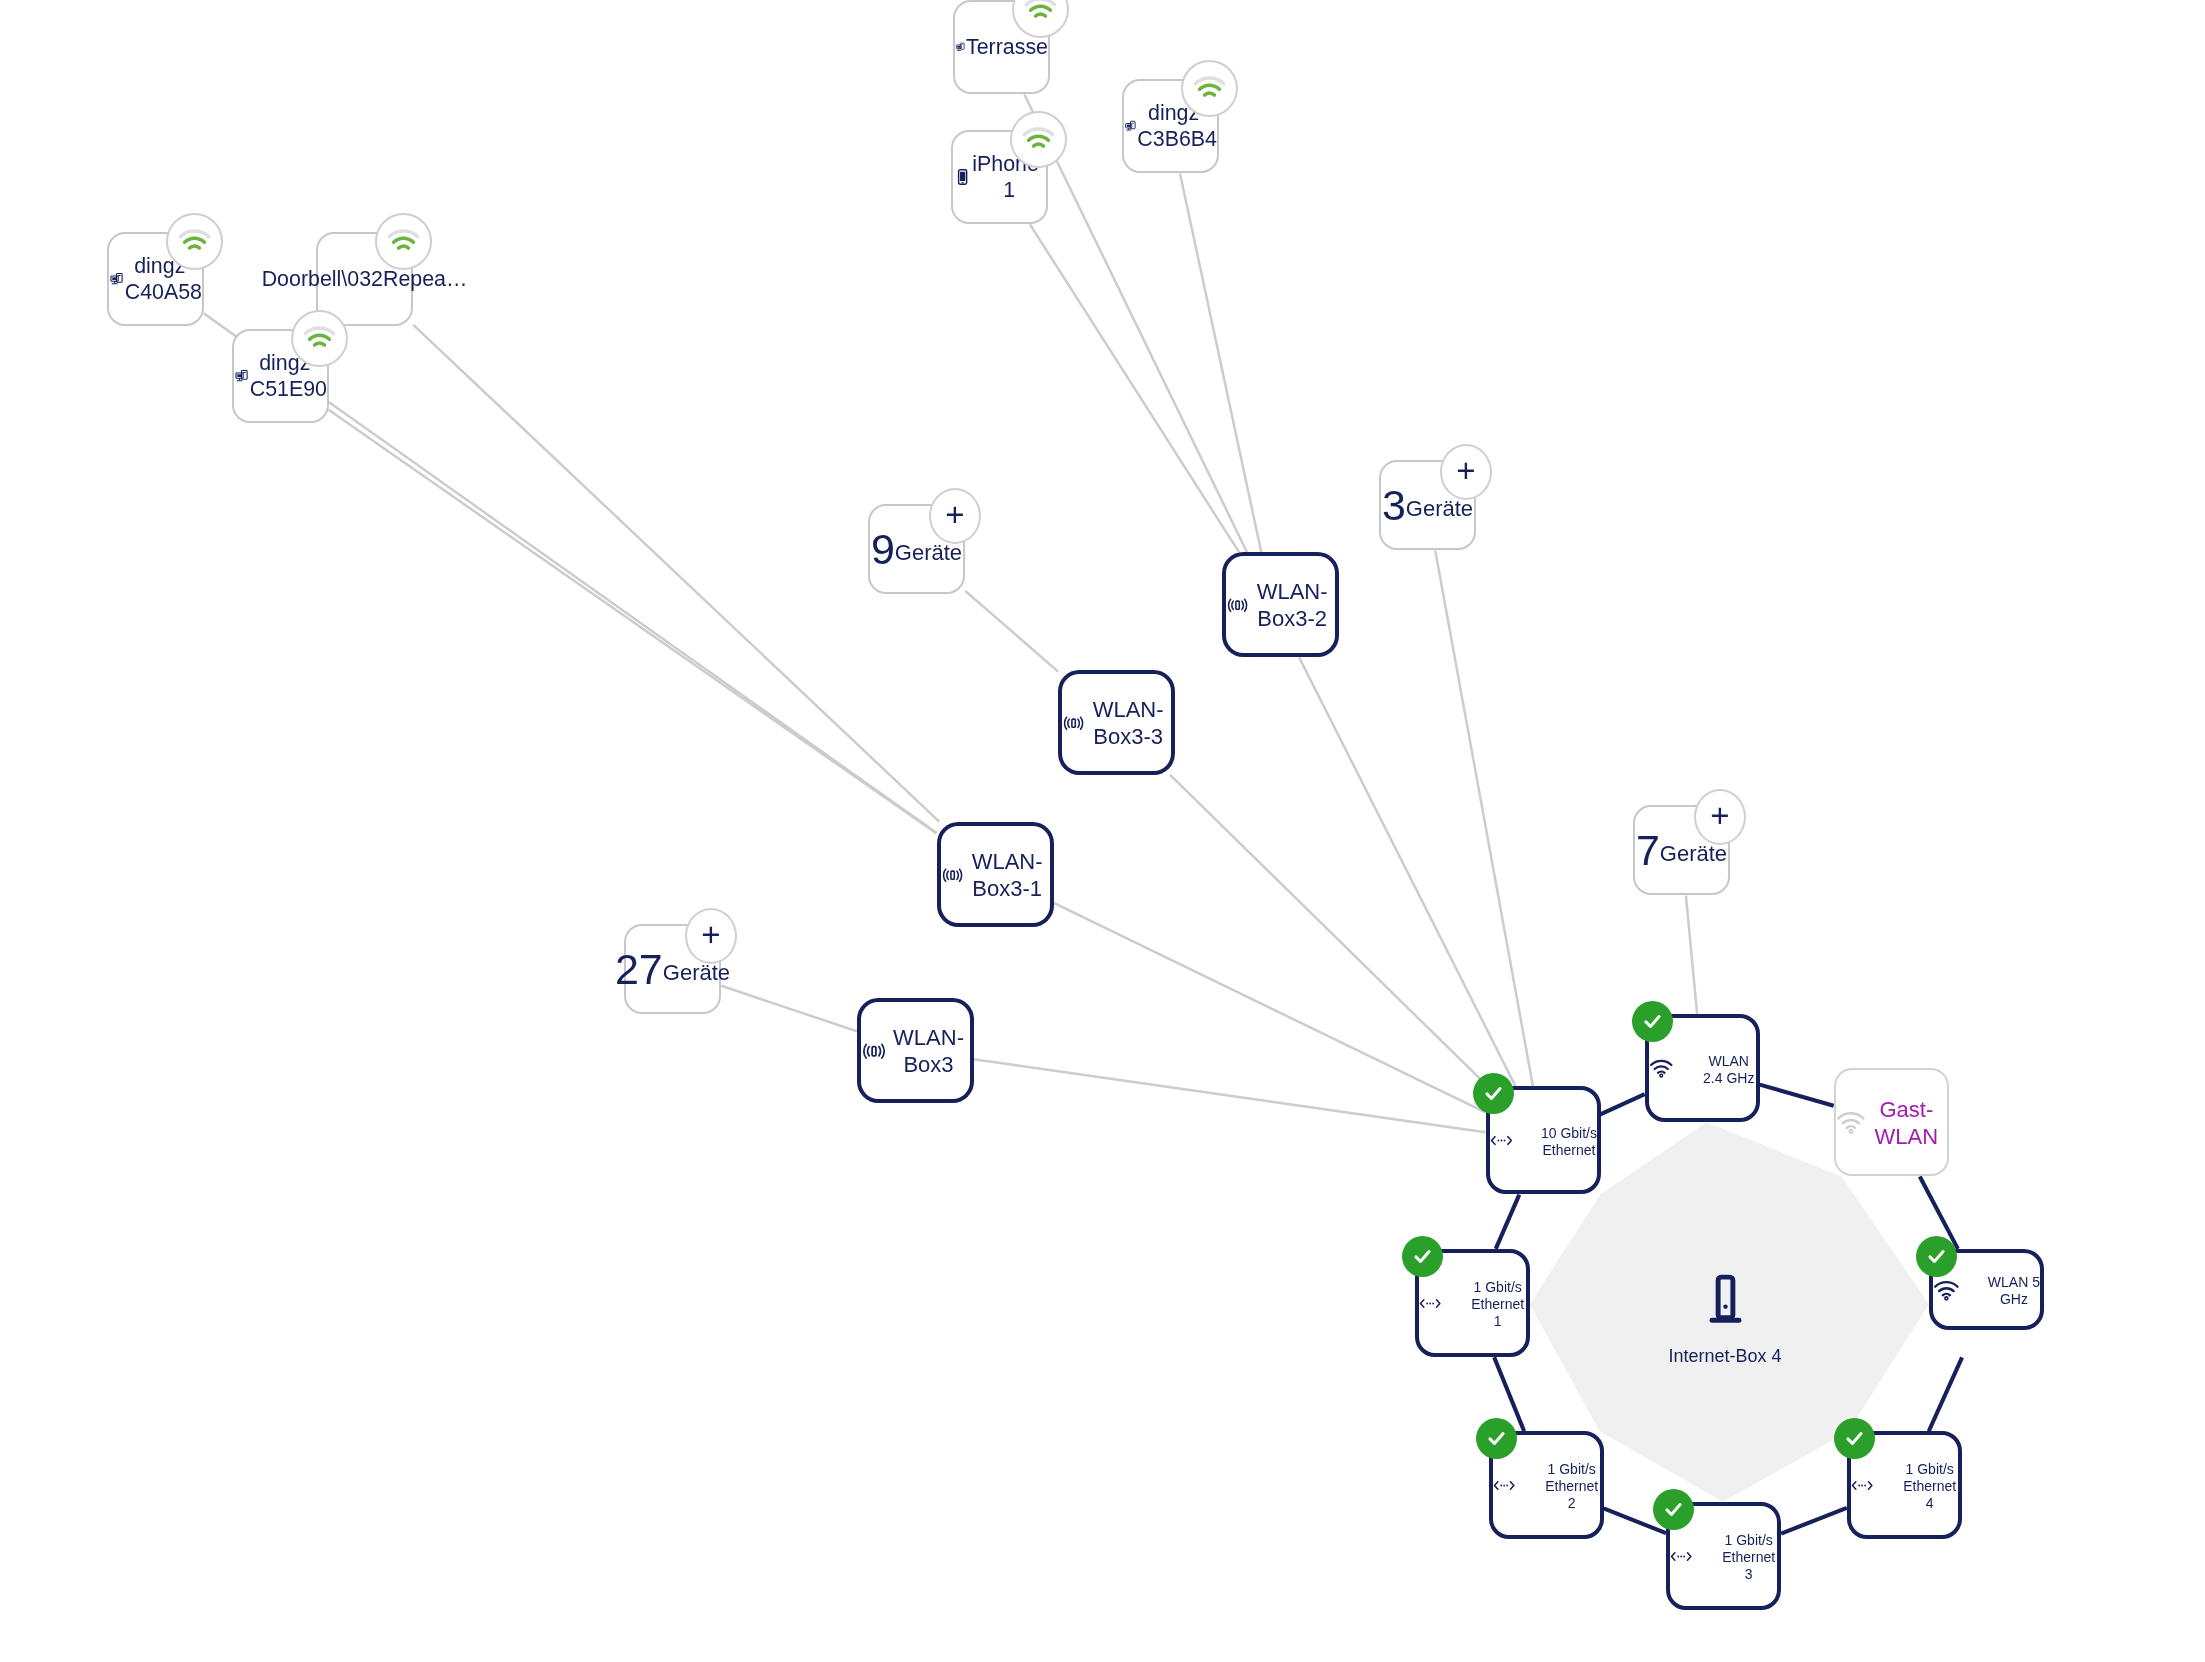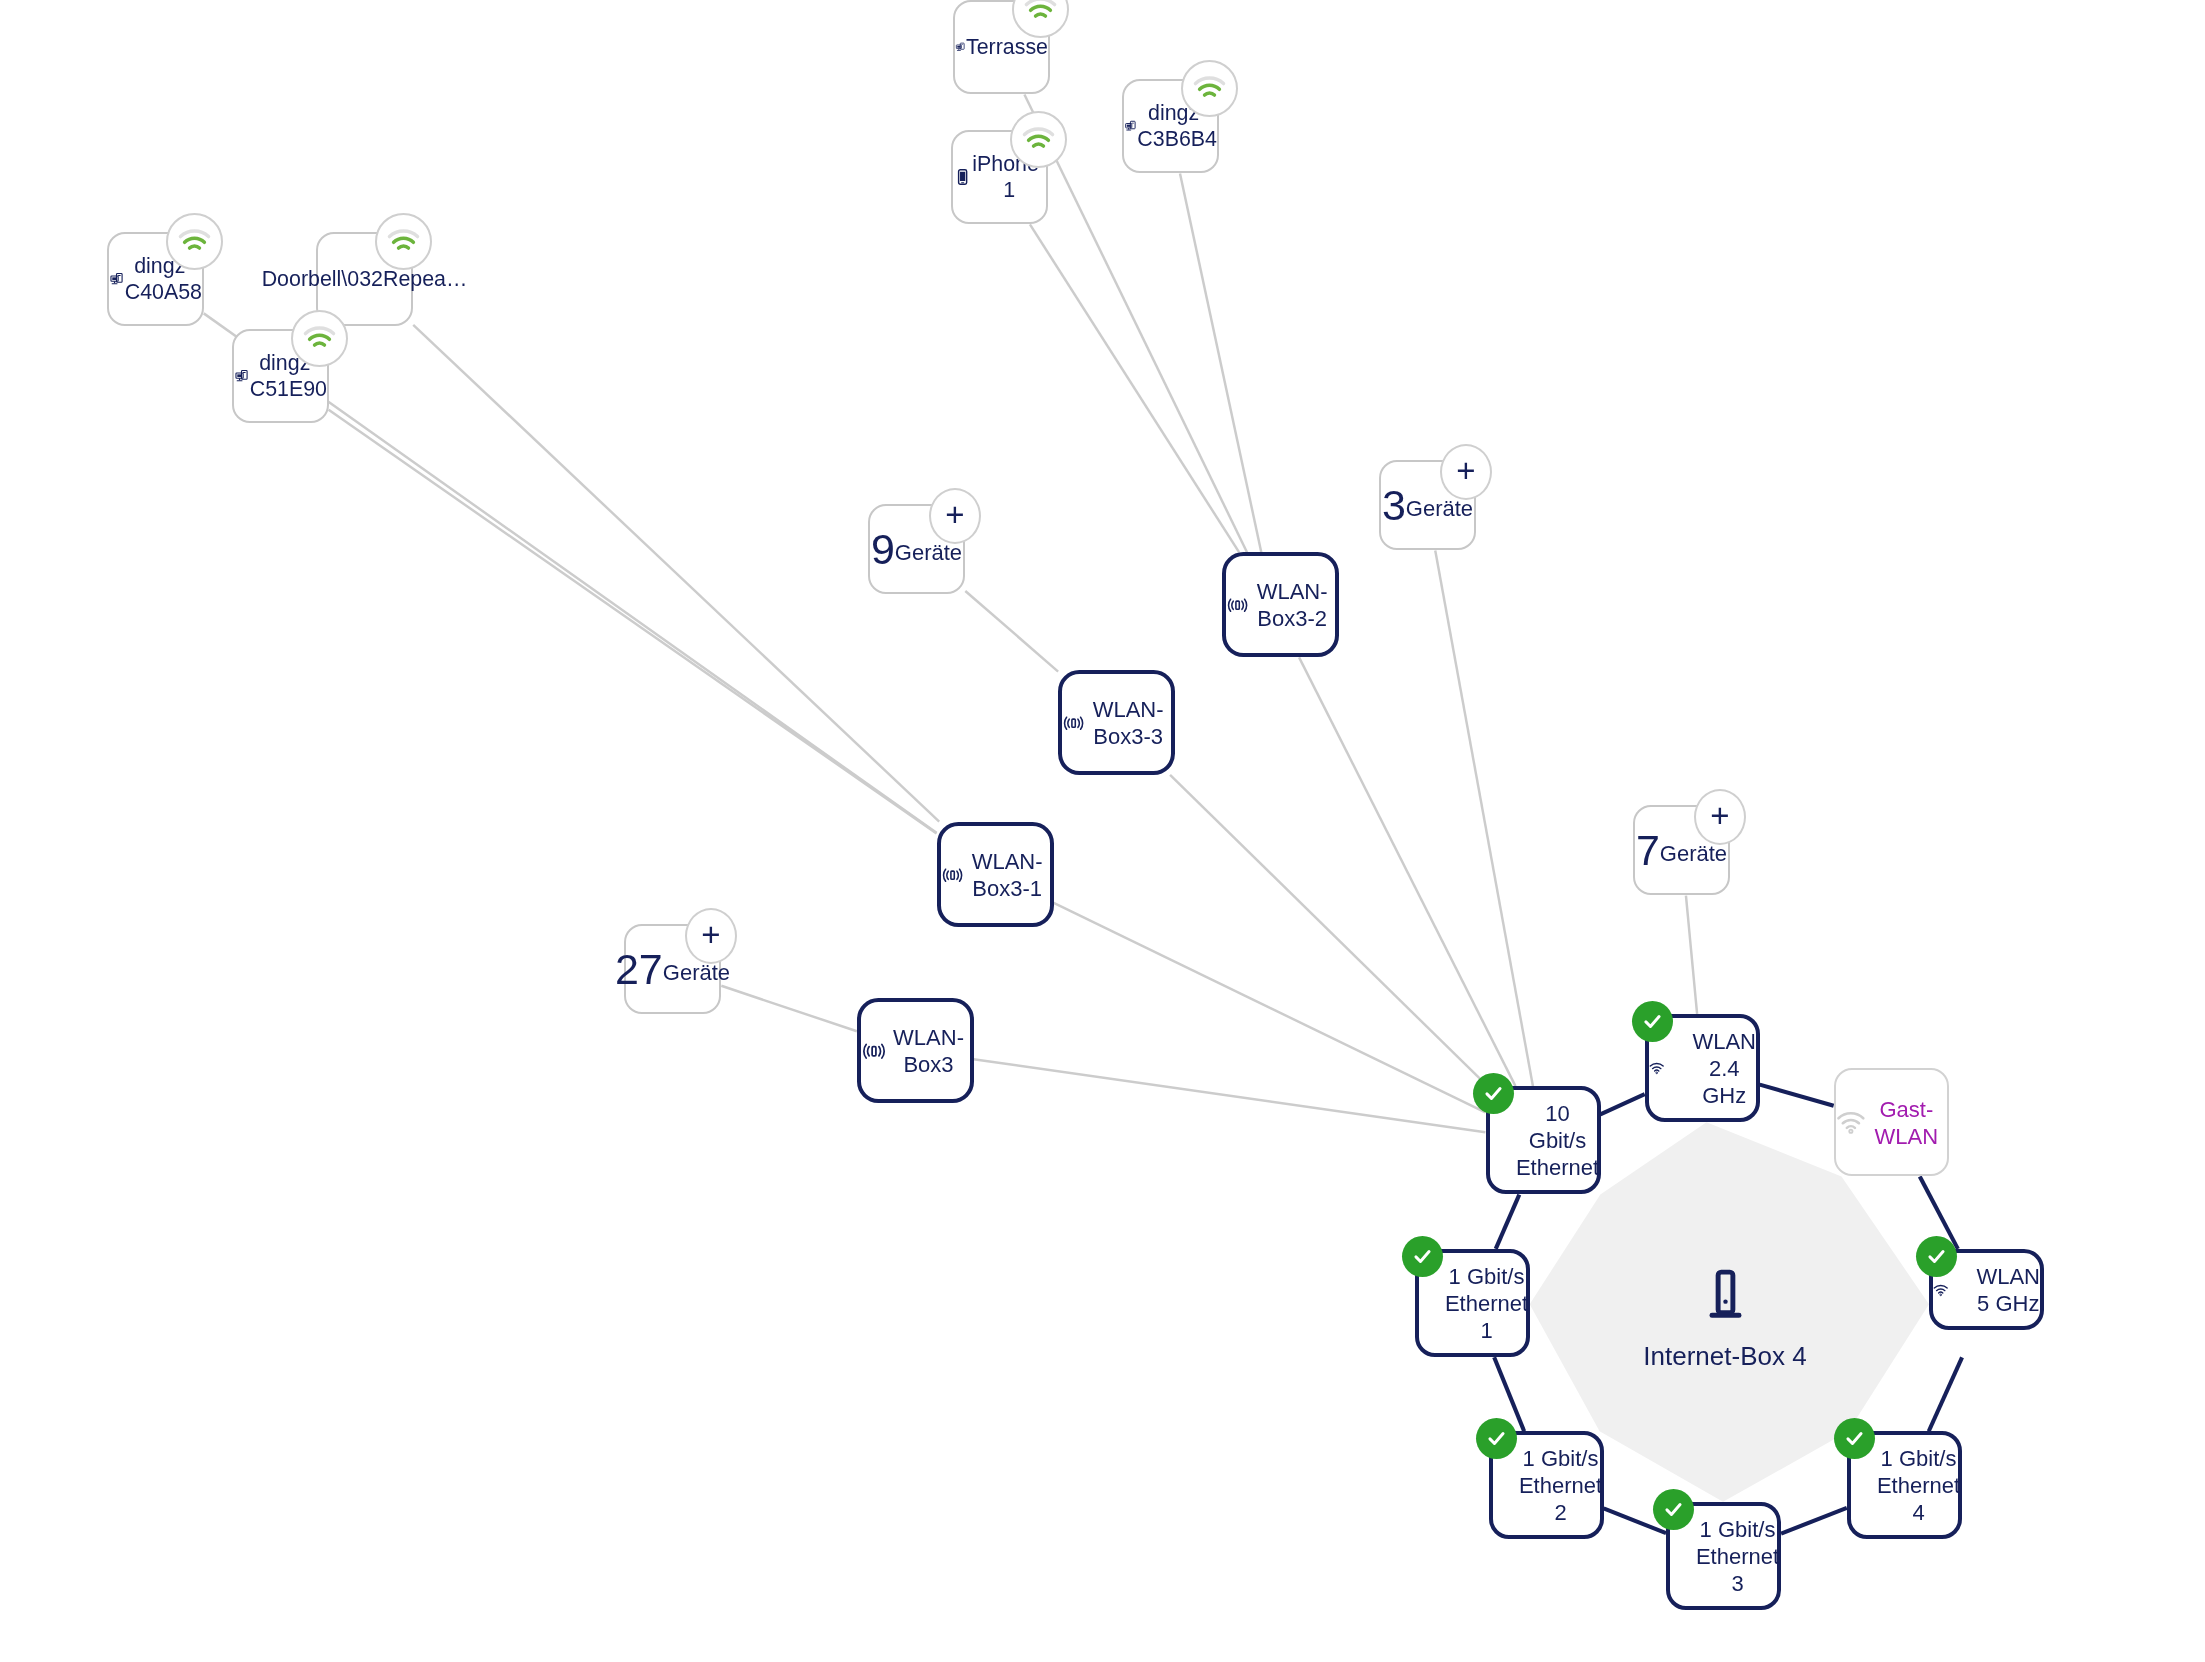--- a/index.html
+++ b/index.html
@@ -11,38 +11,38 @@
         border-radius:18px;display:flex;flex-direction:row;
         align-items:center;justify-content:center;z-index:5;}
   .node.leaf{border:2.5px solid #c7c7c7;}
   .node.box{border:4.1px solid #16205a;border-radius:21.4px;}
   .node.port{border:4.1px solid #16205a;border-radius:20px;}
   .node.count{border:2.5px solid #c7c7c7;}
   .node.disabled{border:2.5px solid #d2d2d2;}
   .lbl{color:#16205a;text-align:center;line-height:1.22;letter-spacing:0px;}
   .leaf .lbl{font-size:21.4px;}
   .box .lbl{font-size:22px;margin-top:3.3px;}
-  .port .lbl{font-size:22px;margin-top:3.3px;margin-left:28px;}
+  .port .lbl{font-size:14px;margin-top:3.3px;margin-left:28px;}
   .count .num{color:#16205a;font-size:43px;line-height:1;font-weight:400;}
   .count .sub{color:#16205a;font-size:22px;margin-top:7.4px;}
   .disabled .lbl{color:#a21caf;font-size:22px;margin-top:3.3px;}
   .ic{display:block;}
   .wifi-badge{position:absolute;width:53px;height:53px;border-radius:50%;
       background:#fff;border:2.5px solid #cfcfcf;top:-21.4px;right:-21.4px;
       display:flex;align-items:center;justify-content:center;z-index:7;}
   .plus-badge{position:absolute;width:48px;height:48px;border-radius:50%;
       background:#fff;border:2.5px solid #cfcfcf;top:-18px;right:-18px;
       display:flex;align-items:center;justify-content:center;z-index:7;
       color:#16205a;font-size:33px;line-height:1;padding-bottom:4.1px;}
   .check-badge{position:absolute;width:41px;height:41px;border-radius:50%;
       background:#2aa02a;top:-17px;left:-17px;display:flex;align-items:center;
       justify-content:center;z-index:8;}
   .hub-center{position:absolute;z-index:4;display:flex;flex-direction:column;
       align-items:center;justify-content:center;}
-  .hub-center .lbl{font-size:26px;margin-top:16px;}
+  .hub-center .lbl{font-size:18px;margin-top:16px;}
   #hubpoly{position:absolute;z-index:2;}
 </style>
 </head>
 <body>
 
 <div id="stage">
   <svg id="edges" viewBox="0 0 2684 2024" width="2205" height="1663">
       <line x1="1246.9661016949153" y1="115" x2="1517.8725128960943" y2="672" stroke="#cccccc" stroke-width="3"></line>
       <line x1="1253.6762728146014" y1="273" x2="1508.1777137367915" y2="672" stroke="#cccccc" stroke-width="3"></line>
       <line x1="1436.3390557939915" y1="211" x2="1535.266094420601" y2="672" stroke="#cccccc" stroke-width="3"></line>

